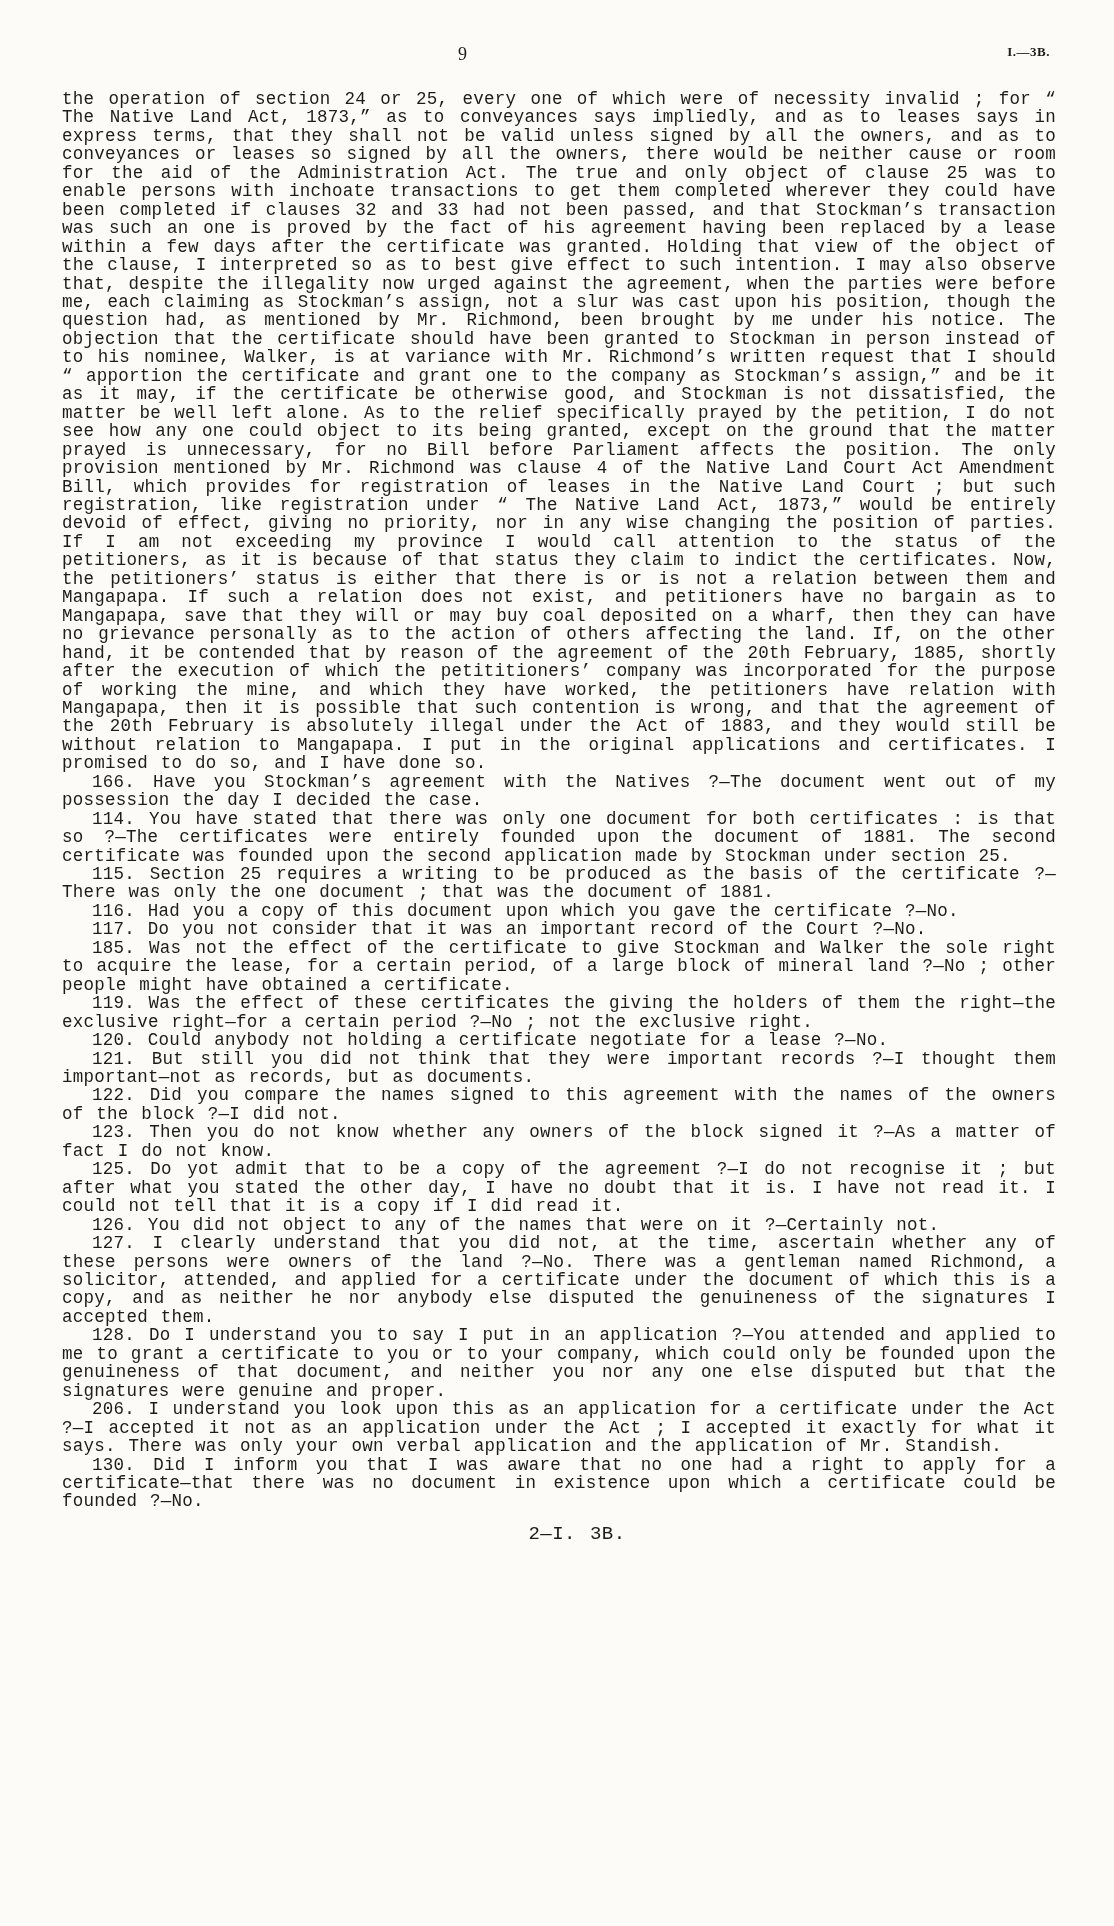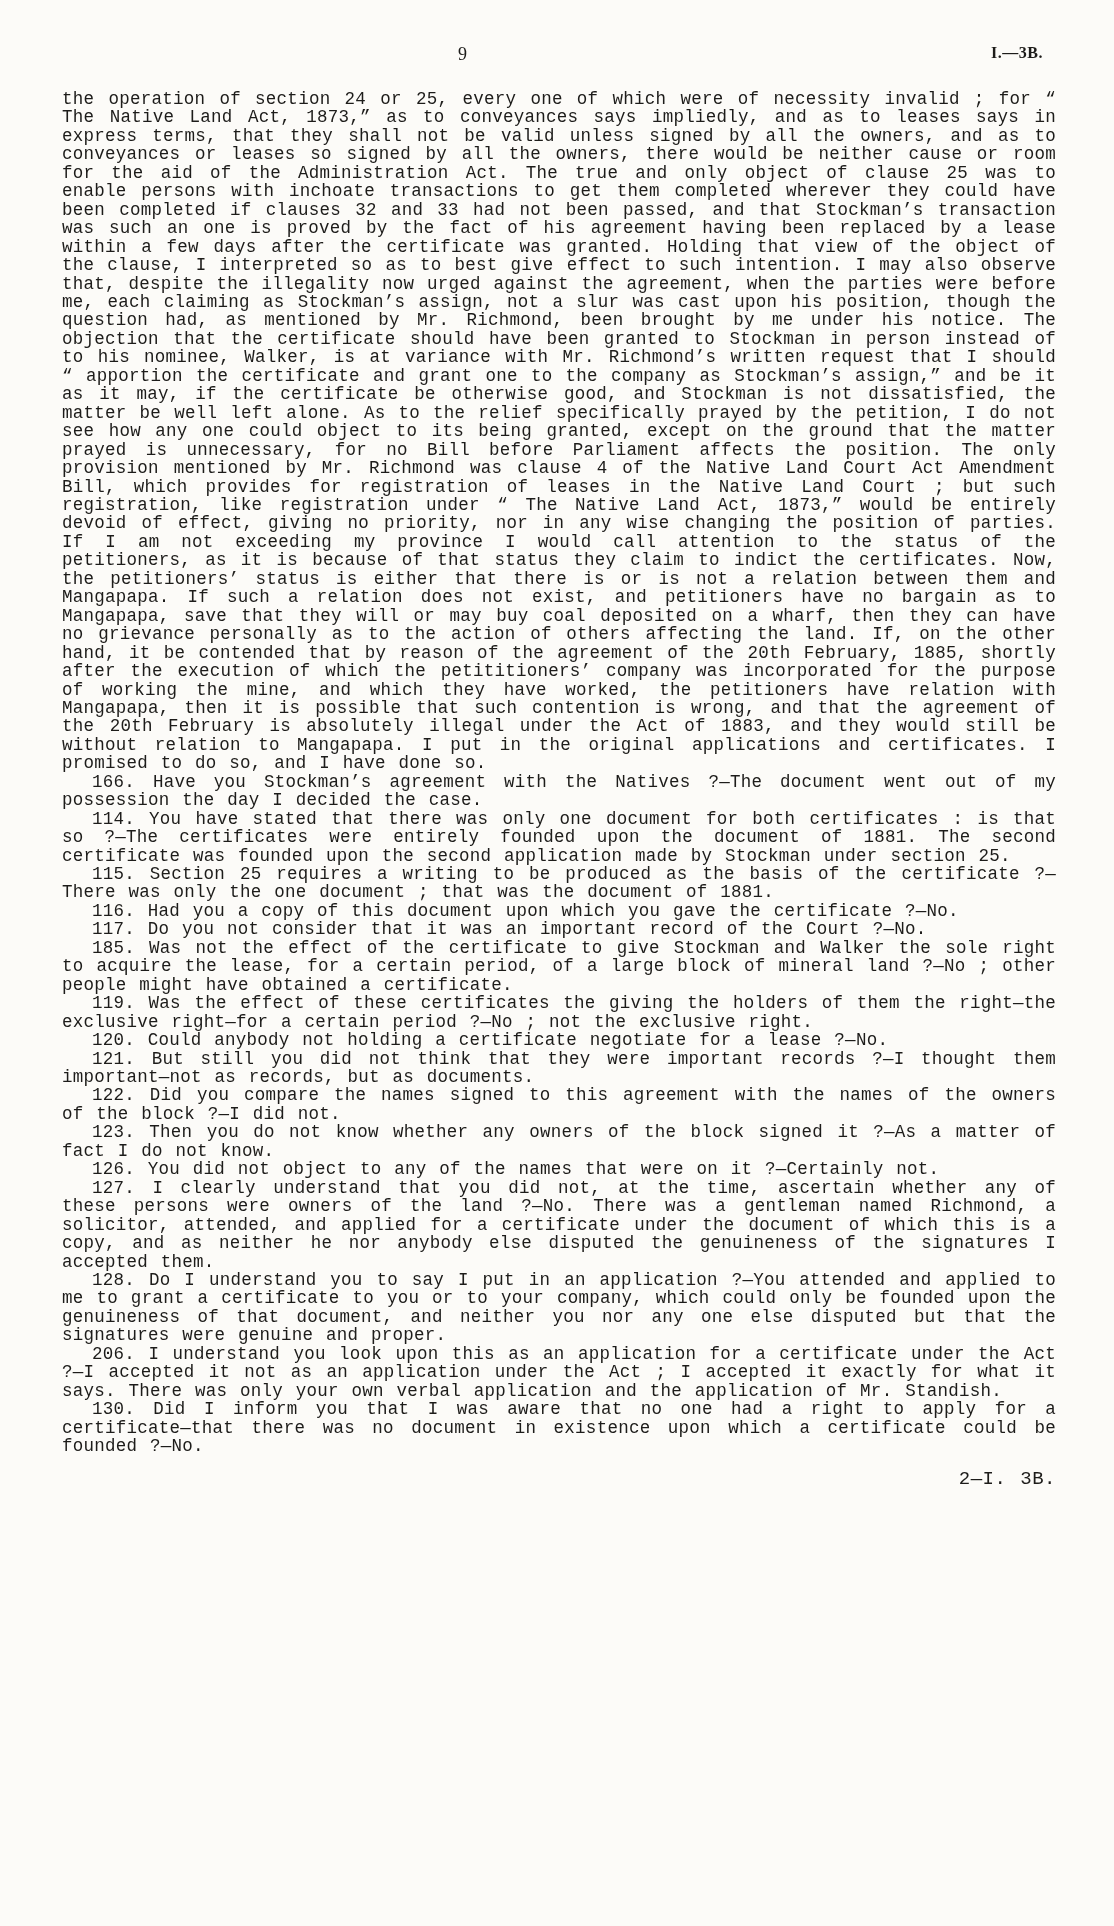--- a/index.html
+++ b/index.html
@@ -25,23 +25,23 @@
     font-size: 18px;
   }
   .page-number {
     position: absolute;
     left: 396px;
     top: 0;
     font-size: 18px;
   }
   .doc-reference {
     position: absolute;
-    right: 11px;
+    right: 4px;
     top: 0;
-    font-size: 16px;
+    font-size: 13px;
     font-weight: 700;
     letter-spacing: 0.5px;
     text-align: right;
   }
   .text-block {
     position: absolute;
     top: 90px;
     left: 62px;
     width: 994px;
     font-size: 17.5px;
@@ -51,21 +51,21 @@
     word-spacing: 2px;
   }
   .text-block p { margin: 0; padding: 0; font-family: Liberation Mono, monospace; }
   .opening { text-indent: 0; }
   .qa { text-indent: 30px; }
   .qa-speaker { font-style: italic; }
   .footer-sig {
     margin-top: 14px !important;
     font-size: 19px;
     text-indent: 36px;
-    text-align: right;
+    text-align: center;
     letter-spacing: 0.5px;
   }
 </style>
 </head>
 <body>
 
 <div class="page">
 
   <header class="page-header">
     <span class="page-number">9</span>
@@ -92,20 +92,21 @@
 
   <p class="qa"><span class="qa-num">120. </span><span class="qa-text">Could anybody not holding a certificate negotiate for a lease ?—No.</span></p>
 
   <p class="qa"><span class="qa-num">121. </span><span class="qa-text">But still you did not think that they were important records ?—I thought them important—not as records, but as documents.</span></p>
 
   <p class="qa"><span class="qa-num">122. </span><span class="qa-text">Did you compare the names signed to this agreement with the names of the owners of the block ?—I did not.</span></p>
 
   <p class="qa"><span class="qa-num">123. </span><span class="qa-text">Then you do not know whether any owners of the block signed it ?—As a matter of fact I do not know.</span></p>
 
 
+  <p class="qa"><span class="qa-num">125. </span><span class="qa-text">Do yot admit that to be a copy of the agreement ?—I do not recognise it ; but after what you stated the other day, I have no doubt that it is.  I have not read it.  I could not tell that it is a copy if I did read it.</span></p>
 
   <p class="qa"><span class="qa-num">126. </span><span class="qa-text">You did not object to any of the names that were on it ?—Certainly not.</span></p>
 
   <p class="qa"><span class="qa-num">127. </span><span class="qa-text">I clearly understand that you did not, at the time, ascertain whether any of these persons were owners of the land ?—No.  There was a gentleman named Richmond, a solicitor, attended, and applied for a certificate under the document of which this is a copy, and as neither he nor anybody else disputed the genuineness of the signatures I accepted them.</span></p>
 
   <p class="qa"><span class="qa-num">128. </span><span class="qa-text">Do I understand you to say I put in an application ?—You attended and applied to me to grant a certificate to you or to your company, which could only be founded upon the genuineness of that document, and neither you nor any one else disputed but that the signatures were genuine and proper.</span></p>
 
   <p class="qa"><span class="qa-num">206. </span><span class="qa-text">I understand you look upon this as an application for a certificate under the Act ?—I accepted it not as an application under the Act ; I accepted it exactly for what it says.  There was only your own verbal application and the application of Mr. Standish.</span></p>
 
   <p class="qa"><span class="qa-num">130. </span><span class="qa-text">Did I inform you that I was aware that no one had a right to apply for a certificate—that there was no document in existence upon which a certificate could be founded ?—No.</span></p>

